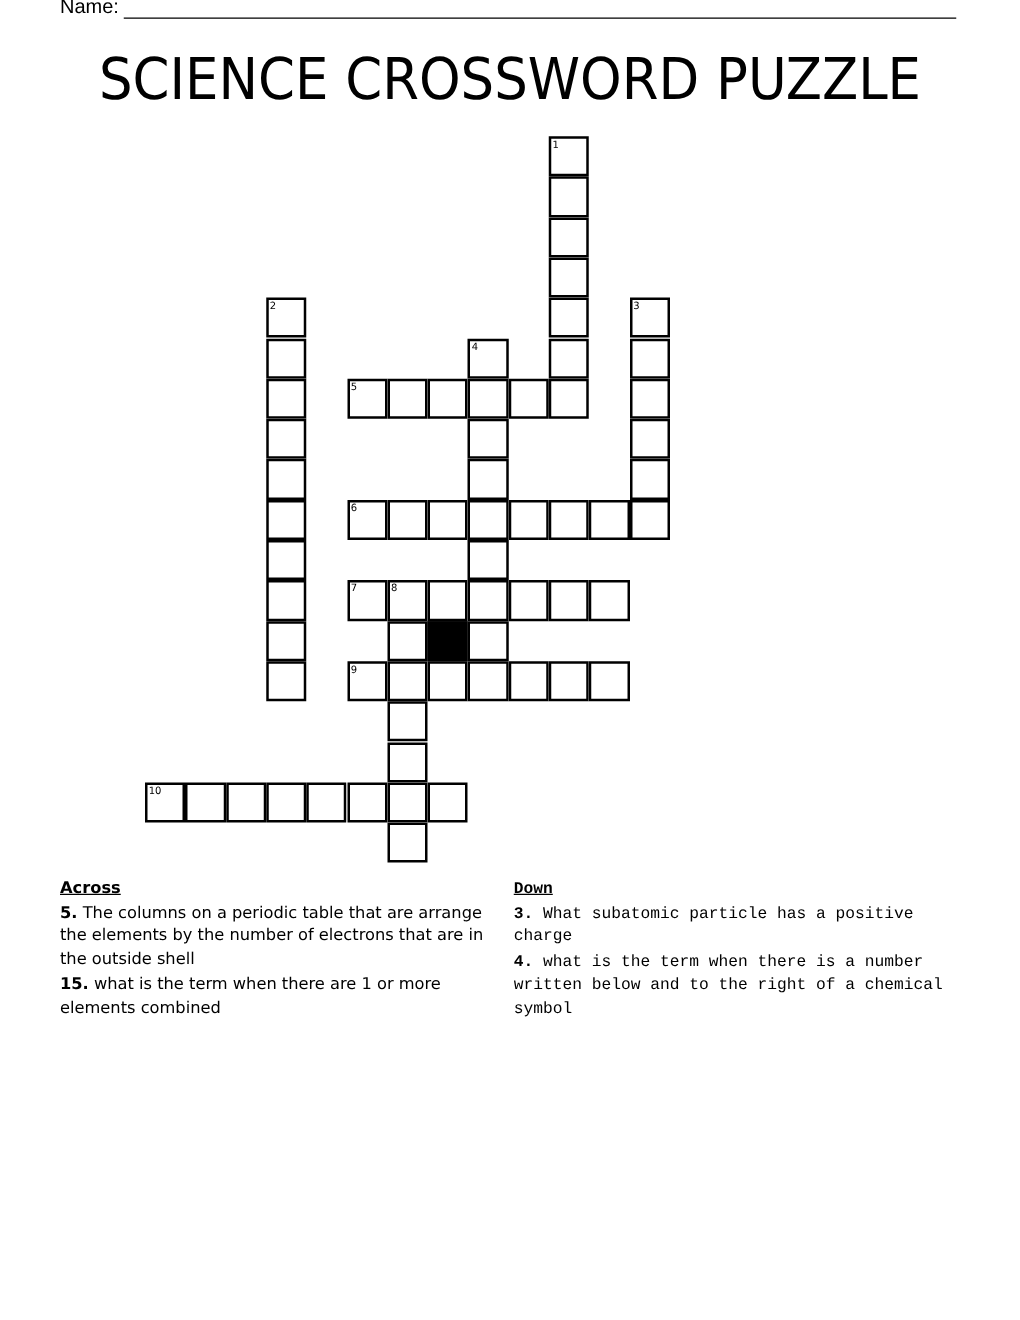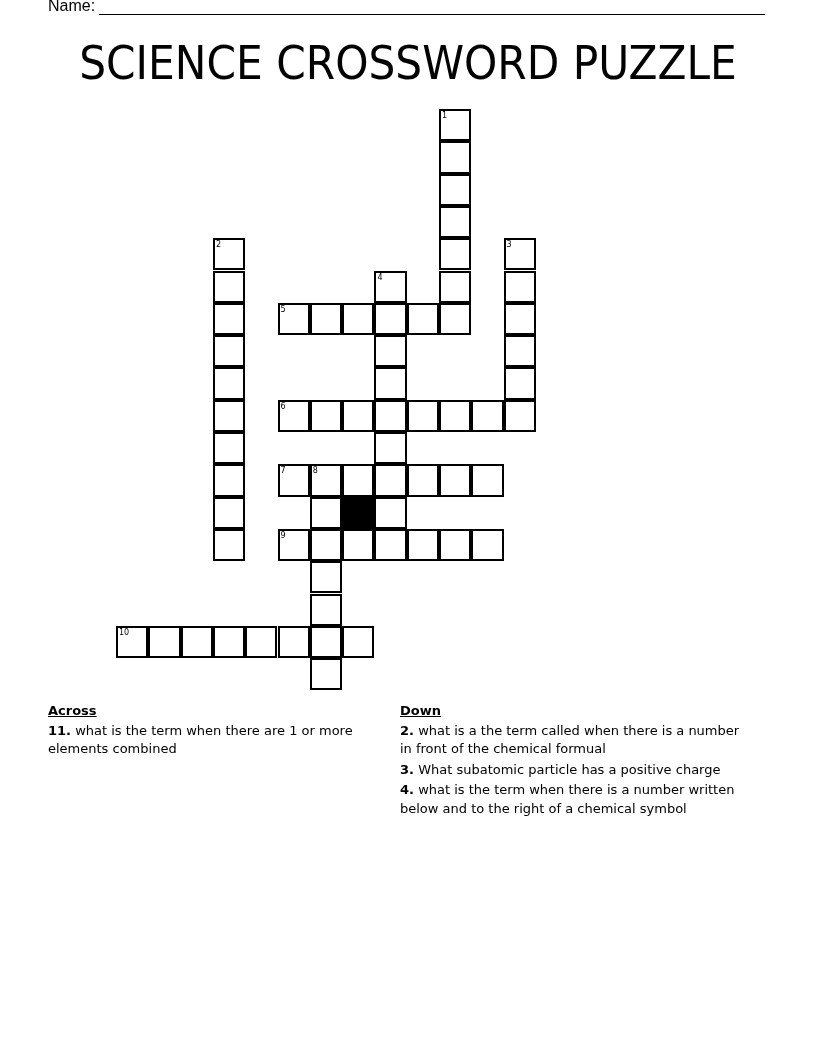--- a/index.html
+++ b/index.html
@@ -6,21 +6,21 @@
     body { width: 816px; height: 1056px; position: relative; overflow: hidden; font-family: "DejaVu Sans", sans-serif; color: #000; }
     .name-line { position: absolute; left: 48px; top: -3px; font-family: "Liberation Sans", sans-serif; font-size: 16px; white-space: nowrap; }
     .name-line .blank { display: inline-block; width: 666px; border-bottom: 1px solid #000; height: 16px; vertical-align: bottom; margin-left: 4px; }
     .title { position: absolute; left: 0; width: 816px; top: 36px; text-align: center; font-family: "DejaVu Sans", sans-serif; font-size: 46px; letter-spacing: 0px; font-weight: normal; transform: scaleX(0.92); transform-origin: center; }
     .grid { position: absolute; left: 0; top: 0; width: 816px; height: 700px; }
     .cell { position: absolute; width: 32.3px; height: 32.3px; box-sizing: border-box; border: 2px solid #000; background: #fff; margin-left: -1px; margin-top: -1px; }
     .cell.black { background: #000; }
     .cell .num { position: absolute; left: 1px; top: 0px; font-family: "DejaVu Sans", sans-serif; font-size: 8px; line-height: 10px; }
     .clues { position: absolute; top: 702px; font-family: "DejaVu Sans", sans-serif; font-size: 13px; line-height: 18.5px; }
     .clues.across { left: 48px; width: 350px; }
-    .clues.down { left: 400px; width: 355px; }
+    .clues.down { left: 411px; width: 355px; font-family: Liberation Mono, monospace; }
     .clues .heading { font-weight: bold; text-decoration: underline; margin-bottom: 1px; }
     .clues .clue { margin-bottom: 2px; }
     .clues .clue b { font-weight: bold; }
   </style>
 </head>
 <body>
 
 <div class="name-line">
   <span>Name:</span><span class="blank"></span>
 </div>
@@ -112,21 +112,21 @@
     <div class="cell" style="left: 181.6px; top: 626.8px;"></div>
     <div class="cell" style="left: 213.9px; top: 626.8px;"></div>
     <div class="cell" style="left: 246.2px; top: 626.8px;"></div>
     <div class="cell" style="left: 278.5px; top: 626.8px;"></div>
     <div class="cell" style="left: 343.1px; top: 626.8px;"></div>
     <div class="cell black" style="left: 343.1px; top: 497.6px;"></div>
   </div>
 
 <div class="clues across">
   <div class="heading">Across</div>
-  <div class="clue"><b>11.</b> <span>what is the term when there are 1 or more elements combined</span></div>
+  <div class="clue"><b>5.</b> <span>The columns on a periodic table that are arrange the elements by the number of electrons that are in the outside shell</span></div>
+  <div class="clue"><b>15.</b> <span>what is the term when there are 1 or more elements combined</span></div>
 </div>
 
 <div class="clues down">
   <div class="heading">Down</div>
-  <div class="clue"><b>2.</b> <span>what is a the term called when there is a number in front of the chemical formual</span></div>
   <div class="clue"><b>3.</b> <span>What subatomic particle has a positive charge</span></div>
   <div class="clue"><b>4.</b> <span>what is the term when there is a number written below and to the right of a chemical symbol</span></div>
 </div>
 
 </body></html>

